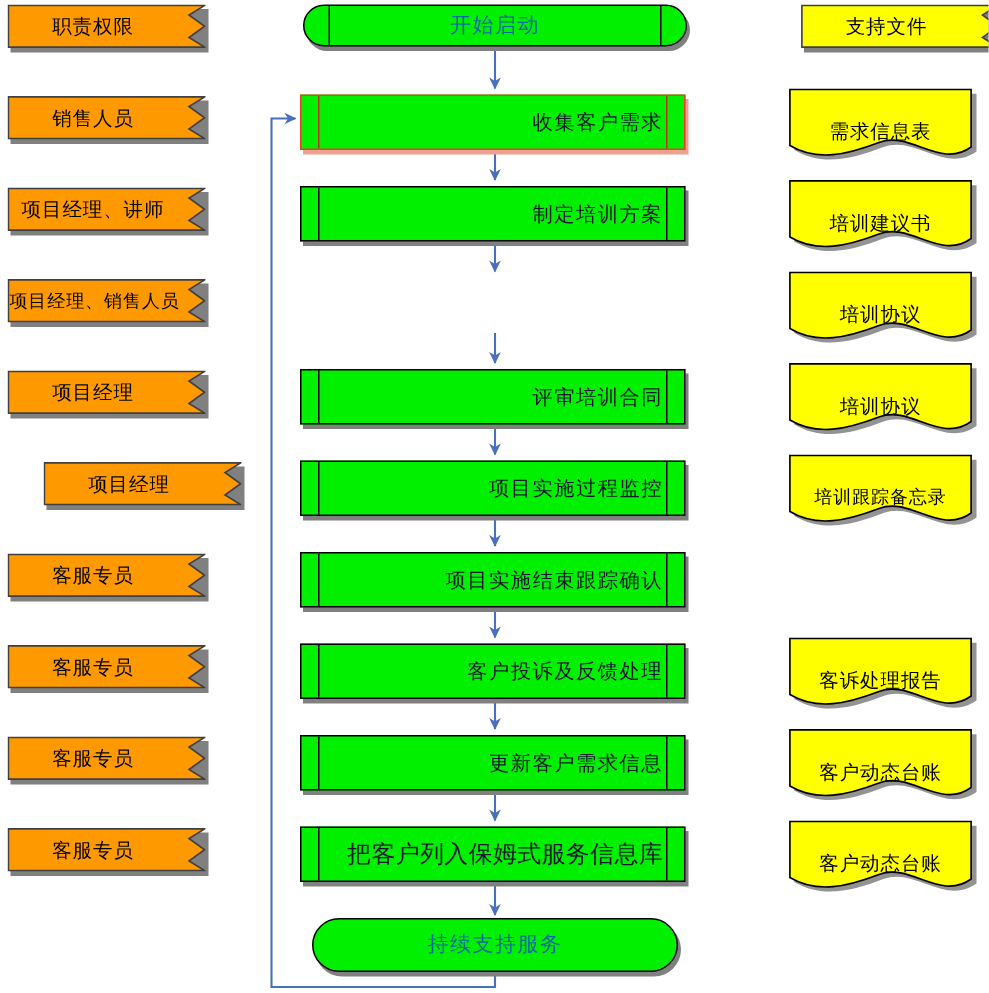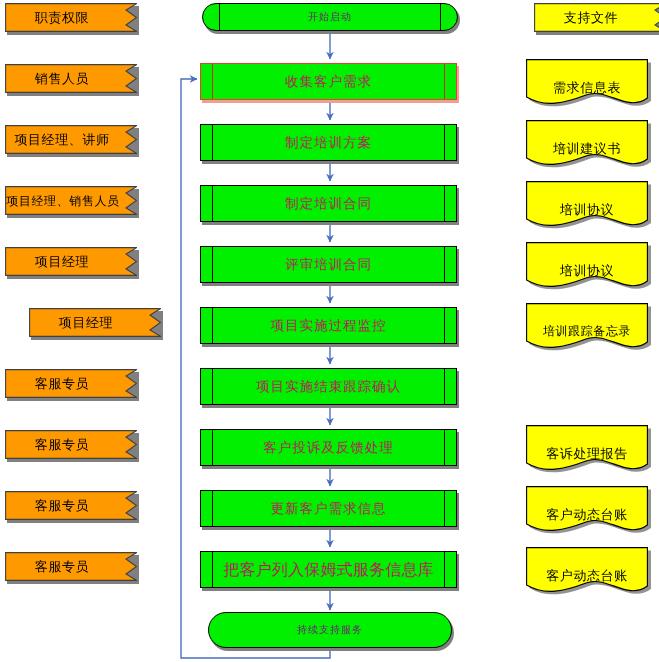--- a/index.html
+++ b/index.html
@@ -70,23 +70,23 @@
     width:1px;
     background:#000000;
   }
   .proc.red .bar{background:#c03020;}
   .proc .bar.l{left:11px;}
   .proc .bar.r{right:11px;}
   .proc .lbl{
     position:absolute;
     left:14px;right:14px;top:50%;
     transform:translateY(-50%);
-    text-align:center;
+    text-align:right;
     font-size:13.5px;
-    color:#be185d;
+    color:#0f172a;
     white-space:nowrap;
     letter-spacing:1px;
   }
 
   
   .term{
     position:absolute;
     box-sizing:border-box;
     background:#00f000;
     border:1px solid #000000;
@@ -99,22 +99,22 @@
     width:1px;
     background:#000000;
   }
   .term .bar.l{left:16px;}
   .term .bar.r{right:16px;}
   .term .lbl{
     position:absolute;
     left:20px;right:20px;top:50%;
     transform:translateY(-50%);
     text-align:center;
-    font-size:10px;
-    color:#701a75;
+    font-size:14px;
+    color:#0369a1;
     white-space:nowrap;
     letter-spacing:1px;
   }
 
   
   #wires{position:absolute;left:0;top:0;width:659px;height:662px;pointer-events:none;}
 </style>
 </head>
 <body>
 
@@ -234,25 +234,20 @@
     <div class="bar r"></div>
     <div class="lbl">收集客户需求</div>
   </div>
 
   <div class="proc" style="left:200px;top:124px;width:257px;height:37px;">
     <div class="bar l"></div>
     <div class="bar r"></div>
     <div class="lbl">制定培训方案</div>
   </div>
 
-  <div class="proc" style="left:200px;top:185px;width:257px;height:37px;">
-    <div class="bar l"></div>
-    <div class="bar r"></div>
-    <div class="lbl">制定培训合同</div>
-  </div>
 
   <div class="proc" style="left:200px;top:246px;width:257px;height:37px;">
     <div class="bar l"></div>
     <div class="bar r"></div>
     <div class="lbl">评审培训合同</div>
   </div>
 
   <div class="proc" style="left:200px;top:307px;width:257px;height:37px;">
     <div class="bar l"></div>
     <div class="bar r"></div>

